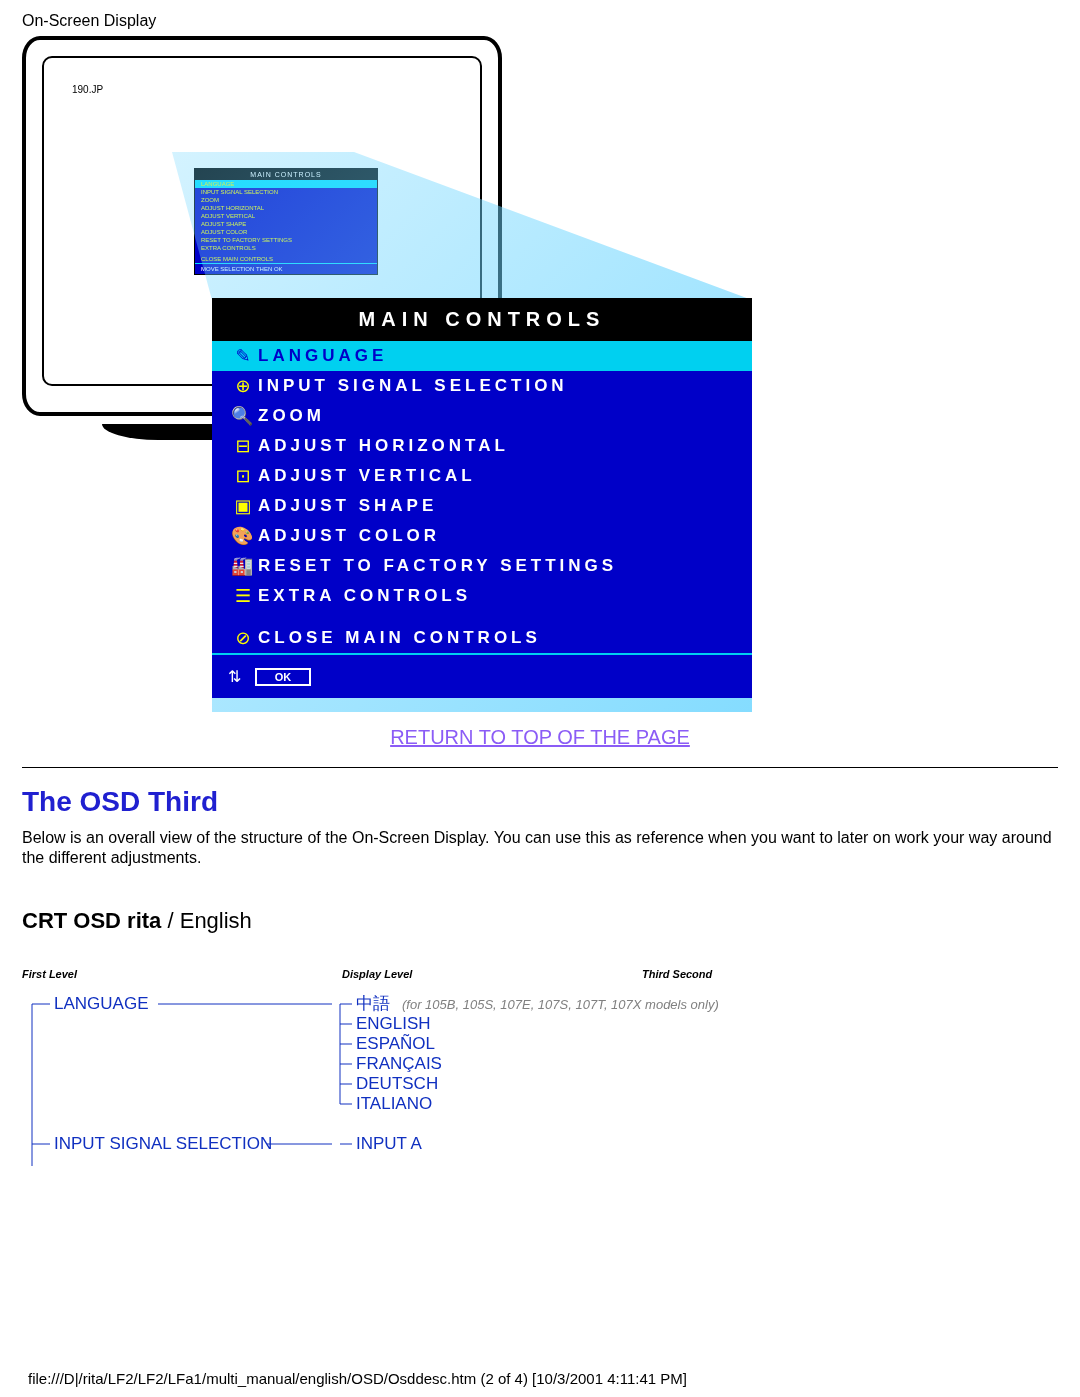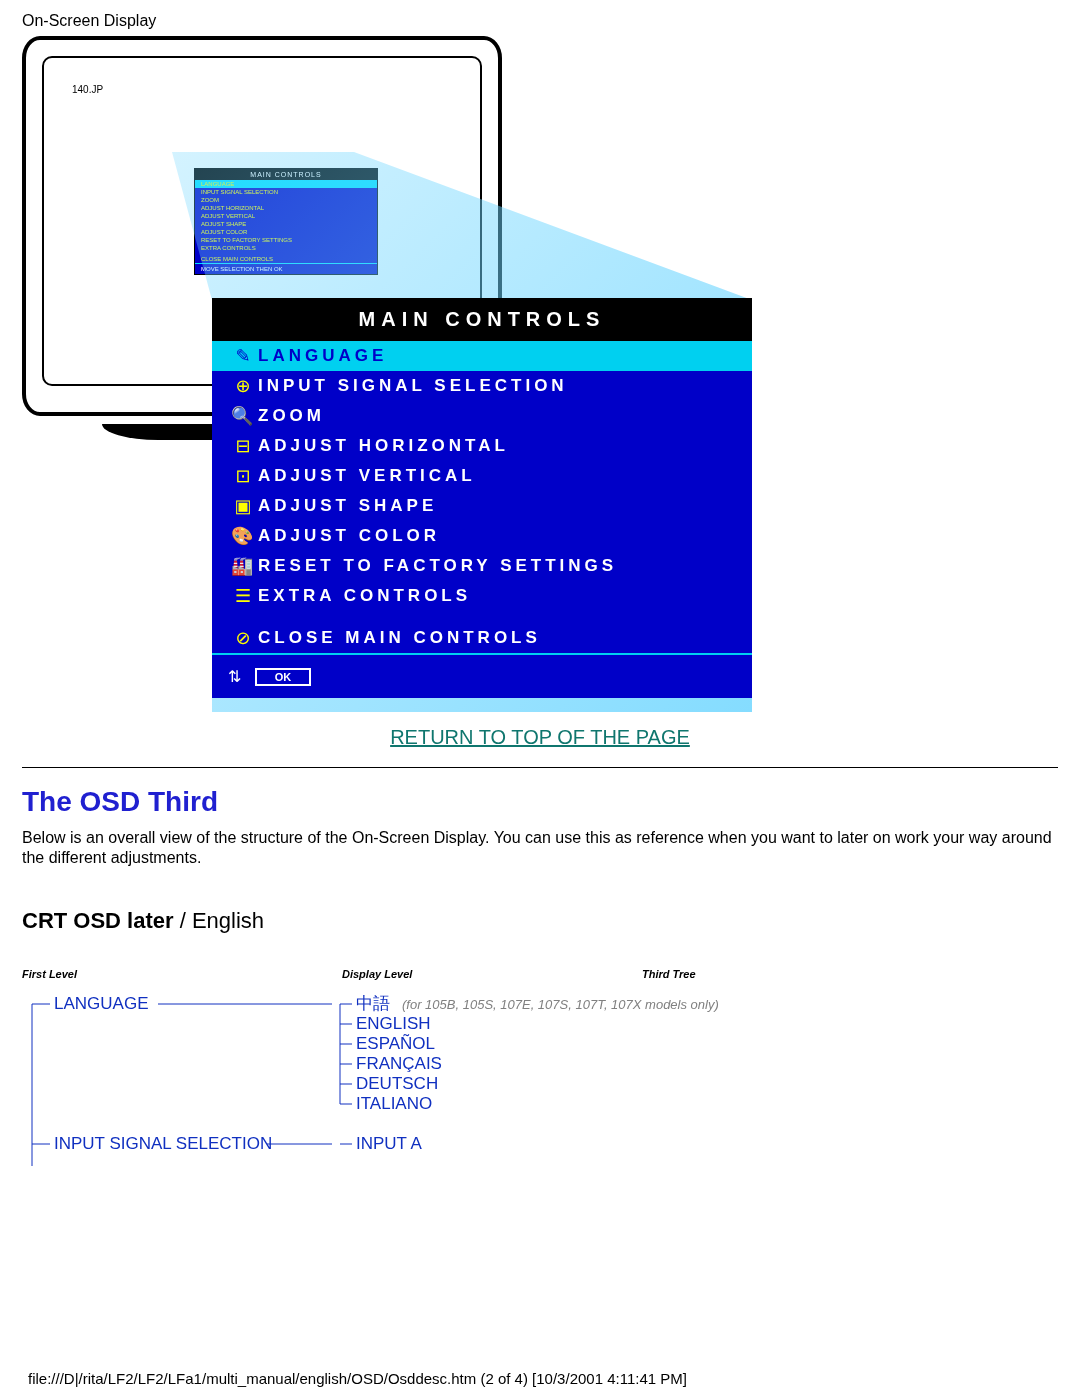--- a/index.html
+++ b/index.html
@@ -24,21 +24,21 @@
 .row{display:flex;align-items:center;padding:4px 16px;color:#fff}
 .row.highlight{background:#00d0f0;color:#0000c8}
 .row .ico{width:30px;display:inline-flex;justify-content:center;color:#ff0;font-size:18px}
 .row.highlight .ico{color:#0000c8}
 .row .lbl{font-family:Verdana,Arial,sans-serif;font-weight:bold;font-size:17px;letter-spacing:4px}
 .gap{height:12px}
 .foot-bar{border-top:2px solid #00d0f0;padding:12px 16px;color:#fff;display:flex;align-items:center}
 .foot-ico{width:40px;color:#fff;font-size:16px}
 .foot-text{font-family:Verdana,Arial,sans-serif;font-weight:bold;font-size:17px;letter-spacing:4px;flex:1}
 .foot-ok{width:30px;display:inline-flex;justify-content:center}
-.return-link{display:block;text-align:center;font-size:20px;color:#0f766e;margin-top:10px}
+.return-link{display:block;text-align:center;font-size:20px;color:#8b5cf6;margin-top:10px}
 .hr{border:0;border-top:1px solid #000;margin:18px 0}
 .section-h{color:#2020d0;font-family:Arial,sans-serif;font-size:28px;font-weight:bold;margin:6px 0 10px}
 .section-p{font-size:16px;line-height:1.25;margin:0 0 40px}
 .tree-area{font-family:'Trebuchet MS',Verdana,Arial,sans-serif}
 .tree-title{font-weight:bold;font-size:22px}
 .tree-title .lang{font-weight:normal}
 .lvl-row{display:flex;margin-top:34px}
 .lvl{font-style:italic;font-weight:bold;font-size:11px}
 .lvl.c1{width:320px}
 .lvl.c2{width:300px}
@@ -52,21 +52,21 @@
 </head>
 <body>
 <div class="page">
 
 <div class="header-text">On-Screen Display</div>
 
 <div class="content">
   <div class="monitor-illo">
     <div class="crt">
       <div class="crt-screen">
-        <div class="crt-label">140.JP</div>
+        <div class="crt-label">190.JP</div>
         <div class="mini-osd">
           <div class="mini-title">MAIN CONTROLS</div>
           <div class="mini-row hl">LANGUAGE</div>
           <div class="mini-row">INPUT SIGNAL SELECTION</div>
           <div class="mini-row">ZOOM</div>
           <div class="mini-row">ADJUST HORIZONTAL</div>
           <div class="mini-row">ADJUST VERTICAL</div>
           <div class="mini-row">ADJUST SHAPE</div>
           <div class="mini-row">ADJUST COLOR</div>
           <div class="mini-row">RESET TO FACTORY SETTINGS</div>
@@ -144,26 +144,26 @@
   </div>
 
   <a class="return-link" href="#">RETURN TO TOP OF THE PAGE</a>
   <hr class="hr">
 
   <div class="section-h">The OSD Third</div>
   <p class="section-p">Below is an overall view of the structure of the On-Screen Display. You can use this as reference when you want to later on work your way around the different adjustments.</p>
 
   <div class="tree-area">
     <div class="tree-title">
-      <span>CRT OSD later </span><span class="lang">/ </span><span class="lang">English</span>
+      <span>CRT OSD rita </span><span class="lang">/ </span><span class="lang">English</span>
     </div>
     <div class="lvl-row">
       <div class="lvl c1">First Level</div>
       <div class="lvl c2">Display Level</div>
-      <div class="lvl c3">Third Tree</div>
+      <div class="lvl c3">Third Second</div>
     </div>
 
     <svg class="tree-svg" width="1000" height="180">
       <g stroke="#1030c0" stroke-width="1" fill="none">
         <line x1="10" y1="18" x2="10" y2="180"></line>
         <line x1="10" y1="18" x2="28" y2="18"></line>
         <line x1="10" y1="158" x2="28" y2="158"></line>
         <line x1="136" y1="18" x2="310" y2="18"></line>
         <line x1="245" y1="158" x2="310" y2="158"></line>
         <line x1="318" y1="18" x2="318" y2="118"></line>

